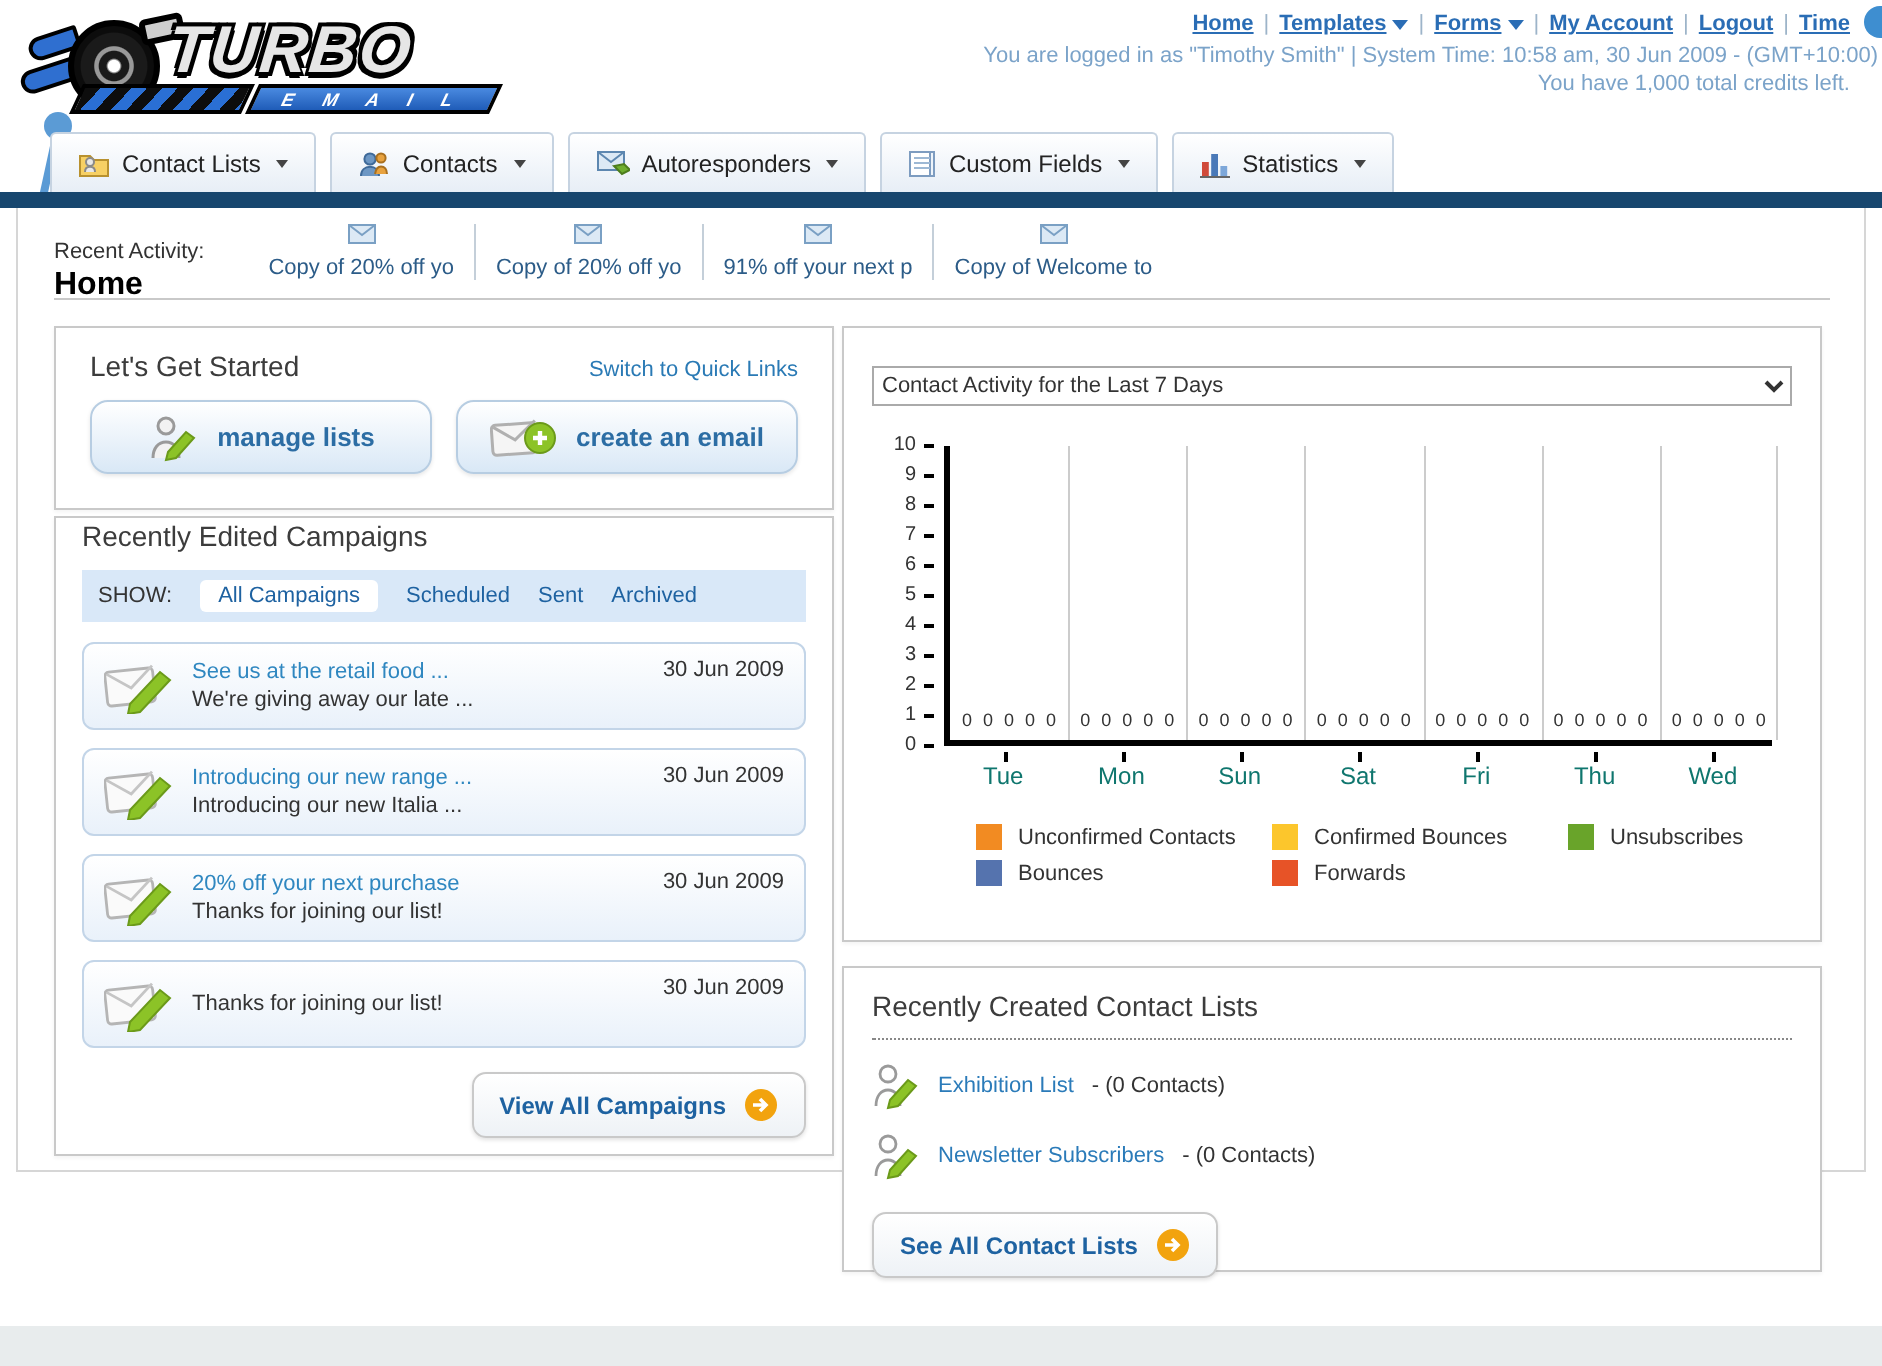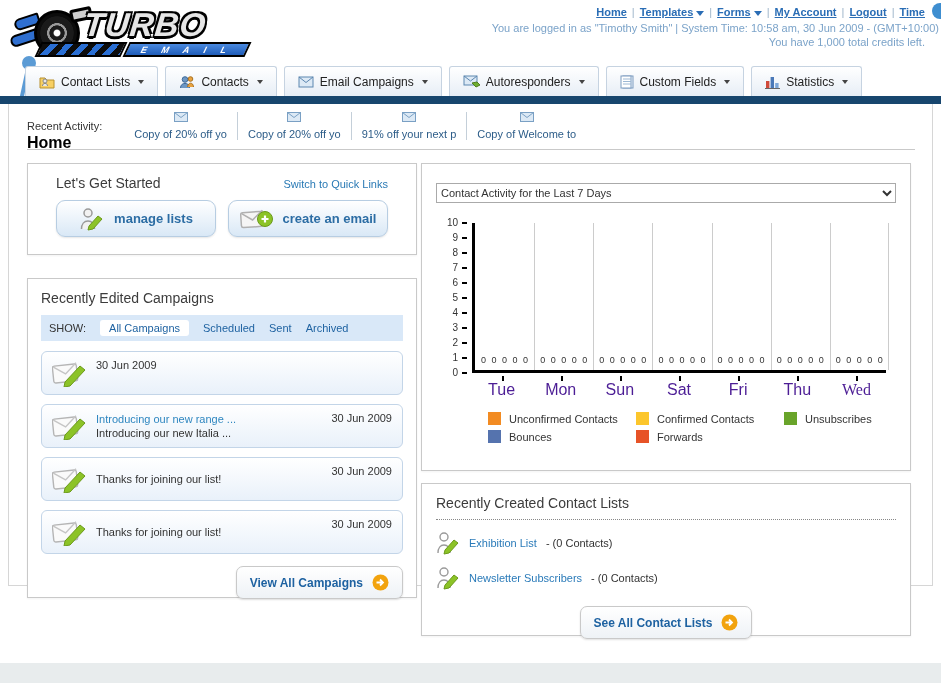--- a/index.html
+++ b/index.html
@@ -48,29 +48,29 @@
   .ra-label { color:#333; margin-right:22px; }
   .ra-item { display:flex; align-items:center; gap:6px; padding:0 10px; border-right:1px solid #c4cfd9; color:#2c5c88; cursor:pointer; white-space:nowrap; overflow:hidden; max-width:128px;flex-direction:column; }
   .ra-item:last-child { border-right:none; }
 
   .page-title { position:absolute; left:18px; top:30px; font-size:16px; font-weight:bold; color:#000; }
 
   
   .panel { position:absolute; background:#fff; border:1px solid #c9c9c9; box-shadow:0 1px 2px rgba(0,0,0,.05); }
   .panel-title { font-size:14px; color:#3c3c3c; }
 
-  .p-getstarted { left:18px; top:59px; width:390px; height:92px; padding:11px 28px; }
+  .p-getstarted { left:18px; top:59px; width:390px; height:92px; padding:11px 17px; }
   .gs-head { display:flex; justify-content:space-between; align-items:baseline; }
   .gs-link { font-size:11px; color:#2a7ab5; cursor:pointer; }
   .gs-buttons { display:flex; gap:12px; margin-top:9px; }
   .gs-btn { flex:1; height:37px; display:flex; align-items:center; justify-content:center; gap:9px;
     background:linear-gradient(#ffffff,#d9e8f6); border:1px solid #b7cde2; border-radius:9px; box-shadow:0 1px 2px rgba(0,0,0,.1);
     color:#2c6da4; font-weight:bold; font-size:13px; cursor:pointer; }
 
-  .p-campaigns { left:18px; top:174px; width:390px; height:320px; padding:11px 13px; }
+  .p-campaigns { left:18px; top:154px; width:390px; height:320px; padding:1px 13px; }
   .show-bar { margin-top:9px; background:#d9e8f8; padding:5px 8px; display:flex; align-items:center; gap:14px; font-size:11px; }
   .show-label { color:#333; }
   .show-filter { color:#1e62a1; cursor:pointer; }
   .show-filter.active { background:#fff; border-radius:3px; padding:2px 9px; }
   .camp-list { margin-top:10px; display:flex; flex-direction:column; gap:9px; }
   .camp-item { height:44px; border:1px solid #c3d5e8; border-radius:6px; background:linear-gradient(#ffffff,#e9f1fa);
     display:flex; align-items:center; padding:0 10px; gap:10px; cursor:pointer; }
   .camp-text { flex:1; line-height:14px; }
   .camp-title { color:#2f87c0; font-size:11px; cursor:pointer; }
   .camp-sub { color:#333; font-size:11px; }
@@ -83,31 +83,31 @@
   .stats-select { width:100%; margin-top:8px; font-size:11px; color:#333; height:20px; border:1px solid #aaa; background:#fff; font-family:"Liberation Sans", sans-serif; }
 
   
   .chart { position:relative; margin-top:20px; height:175px; }
   .chart-plot { position:absolute; left:36px; top:0; width:414px; height:150px; border-left:3px solid #000; border-bottom:3px solid #000; }
   .y-tick-label { position:absolute; right:420px; width:20px; text-align:right; font-size:10px; color:#333; }
   .y-tick-mark { position:absolute; width:5px; height:2px; background:#000; left:31px; }
   .v-sep { position:absolute; top:0; bottom:0; width:1px; background:#ccc; }
   .zero-lbl { position:absolute; bottom:5px; font-size:9px; color:#333; }
   .x-tick-mark { position:absolute; top:153px; width:2px; height:5px; background:#000; }
-  .x-tick-label { position:absolute; top:158px; font-size:16px; color:#4c1d95; text-align:center; width:60px; }
+  .x-tick-label { position:absolute; top:158px; font-size:12px; color:#0f766e; text-align:center; width:60px; }
   .legend { margin-top:14px; margin-left:52px; display:grid; grid-template-columns:repeat(3,148px); row-gap:5px; }
   .legend-item { display:flex; align-items:center; gap:8px; font-size:11px; color:#333; }
   .legend-swatch { width:13px; height:13px; display:inline-block; }
 
   .p-contactlists { left:412px; top:379px; width:490px; height:153px; padding:11px 14px; }
   .dotted-sep { border-bottom:1px dotted #888; margin-top:8px; }
   .cl-item { display:flex; align-items:center; gap:9px; margin-top:11px; cursor:pointer; }
   .cl-name { color:#2b7bb9; font-size:11px; }
   .cl-detail { color:#333; font-size:11px; }
-  .cl-btn-row { display:flex; justify-content:center; margin-top:16px; }
+  .cl-btn-row { display:flex; justify-content:flex-start; margin-top:16px; }
 
   svg { display:block; }
 </style>
 </head>
 <body>
 
 <div class="top-header">
 
   <div class="logo">
     <div class="logo-flame"></div>
@@ -145,28 +145,20 @@
     <svg width="16" height="14">
         <circle cx="6" cy="4.5" r="2.8" fill="#6d97c4" stroke="#3f6a99"></circle>
         <path d="M1.5 13c0-3 2-4.6 4.5-4.6S10.5 10 10.5 13" fill="#6d97c4" stroke="#3f6a99"></path>
         <circle cx="11.5" cy="4" r="2.3" fill="#e8a23f" stroke="#a9701f"></circle>
         <path d="M8.5 12c.4-2.6 1.6-3.8 3-3.8 1.7 0 3 1.4 3 3.8" fill="#e8a23f" stroke="#a9701f"></path>
       </svg>
     <span>Contacts</span>
       <span class="caret-sm"></span>
   </div>
   <div class="nav-tab">
-    <svg width="16" height="12">
-        <rect x="1" y="1" width="14" height="10" fill="#dce9f5" stroke="#5d87b0"></rect>
-        <path d="M1 1l7 5.5L15 1" fill="none" stroke="#5d87b0"></path>
-      </svg>
-    <span>Email Campaigns</span>
-      <span class="caret-sm"></span>
-  </div>
-  <div class="nav-tab">
     <svg width="17" height="13">
         <rect x="1" y="1" width="13" height="9" fill="#dce9f5" stroke="#5d87b0"></rect>
         <path d="M1 1l6.5 5L14 1" fill="none" stroke="#5d87b0"></path>
         <path d="M9 8l4 4 4-2-3-3z" fill="#6fae2f" stroke="#4d7d1d"></path>
       </svg>
     <span>Autoresponders</span>
       <span class="caret-sm"></span>
   </div>
   <div class="nav-tab">
     <svg width="14" height="14">
@@ -264,20 +256,24 @@
       <span class="show-filter">Archived</span>
     </div>
     <div class="camp-list">
 
       <div class="camp-item">
         <svg width="34" height="28">
             <rect x="1" y="6" width="24" height="17" rx="2" fill="#fafafa" stroke="#b5b5b5" stroke-width="1.4" transform="rotate(-6 13 14)"></rect>
             <path d="M2 7l11.5 8L25 5" fill="none" stroke="#c5c5c5" stroke-width="1.4" transform="rotate(-6 13 14)"></path>
             <path d="M13 23L28 7l5 4-15 16-6 1z" fill="#8cc327" stroke="#6b9a1a"></path>
           </svg>
+        <div class="camp-text">
+          <div class="camp-title">See us at the retail food ...</div>
+          <div class="camp-sub">We're giving away our late ...</div>
+        </div>
         <div class="camp-date">30 Jun 2009</div>
       </div>
 
       <div class="camp-item">
         <svg width="34" height="28">
             <rect x="1" y="6" width="24" height="17" rx="2" fill="#fafafa" stroke="#b5b5b5" stroke-width="1.4" transform="rotate(-6 13 14)"></rect>
             <path d="M2 7l11.5 8L25 5" fill="none" stroke="#c5c5c5" stroke-width="1.4" transform="rotate(-6 13 14)"></path>
             <path d="M13 23L28 7l5 4-15 16-6 1z" fill="#8cc327" stroke="#6b9a1a"></path>
           </svg>
         <div class="camp-text">
@@ -287,20 +283,21 @@
         <div class="camp-date">30 Jun 2009</div>
       </div>
 
       <div class="camp-item">
         <svg width="34" height="28">
             <rect x="1" y="6" width="24" height="17" rx="2" fill="#fafafa" stroke="#b5b5b5" stroke-width="1.4" transform="rotate(-6 13 14)"></rect>
             <path d="M2 7l11.5 8L25 5" fill="none" stroke="#c5c5c5" stroke-width="1.4" transform="rotate(-6 13 14)"></path>
             <path d="M13 23L28 7l5 4-15 16-6 1z" fill="#8cc327" stroke="#6b9a1a"></path>
           </svg>
         <div class="camp-text">
+          <div class="camp-title">20% off your next purchase</div>
           <div class="camp-sub">Thanks for joining our list!</div>
         </div>
         <div class="camp-date">30 Jun 2009</div>
       </div>
 
       <div class="camp-item">
         <svg width="34" height="28">
             <rect x="1" y="6" width="24" height="17" rx="2" fill="#fafafa" stroke="#b5b5b5" stroke-width="1.4" transform="rotate(-6 13 14)"></rect>
             <path d="M2 7l11.5 8L25 5" fill="none" stroke="#c5c5c5" stroke-width="1.4" transform="rotate(-6 13 14)"></path>
             <path d="M13 23L28 7l5 4-15 16-6 1z" fill="#8cc327" stroke="#6b9a1a"></path>
@@ -400,30 +397,30 @@
         <span class="x-tick-label" style="left: 94.7143px;">Mon</span>
         <span class="x-tick-mark" style="left: 183.857px;"></span>
         <span class="x-tick-label" style="left: 153.857px;">Sun</span>
         <span class="x-tick-mark" style="left: 243px;"></span>
         <span class="x-tick-label" style="left: 213px;">Sat</span>
         <span class="x-tick-mark" style="left: 302.143px;"></span>
         <span class="x-tick-label" style="left: 272.143px;">Fri</span>
         <span class="x-tick-mark" style="left: 361.286px;"></span>
         <span class="x-tick-label" style="left: 331.286px;">Thu</span>
         <span class="x-tick-mark" style="left: 420.429px;"></span>
-        <span class="x-tick-label" style="left: 390.429px; font-family: Liberation Serif, serif;">Wed</span>
+        <span class="x-tick-label" style="left: 390.429px;">Wed</span>
       </div>
     <div class="legend" id="chart-legend">
         <div class="legend-item">
           <span class="legend-swatch" style="background: rgb(242, 139, 34);"></span>
           <span>Unconfirmed Contacts</span>
         </div>
         <div class="legend-item">
           <span class="legend-swatch" style="background: rgb(252, 198, 44);"></span>
-          <span>Confirmed Contacts</span>
+          <span>Confirmed Bounces</span>
         </div>
         <div class="legend-item">
           <span class="legend-swatch" style="background: rgb(105, 164, 42);"></span>
           <span>Unsubscribes</span>
         </div>
         <div class="legend-item">
           <span class="legend-swatch" style="background: rgb(85, 115, 174);"></span>
           <span>Bounces</span>
         </div>
         <div class="legend-item">

